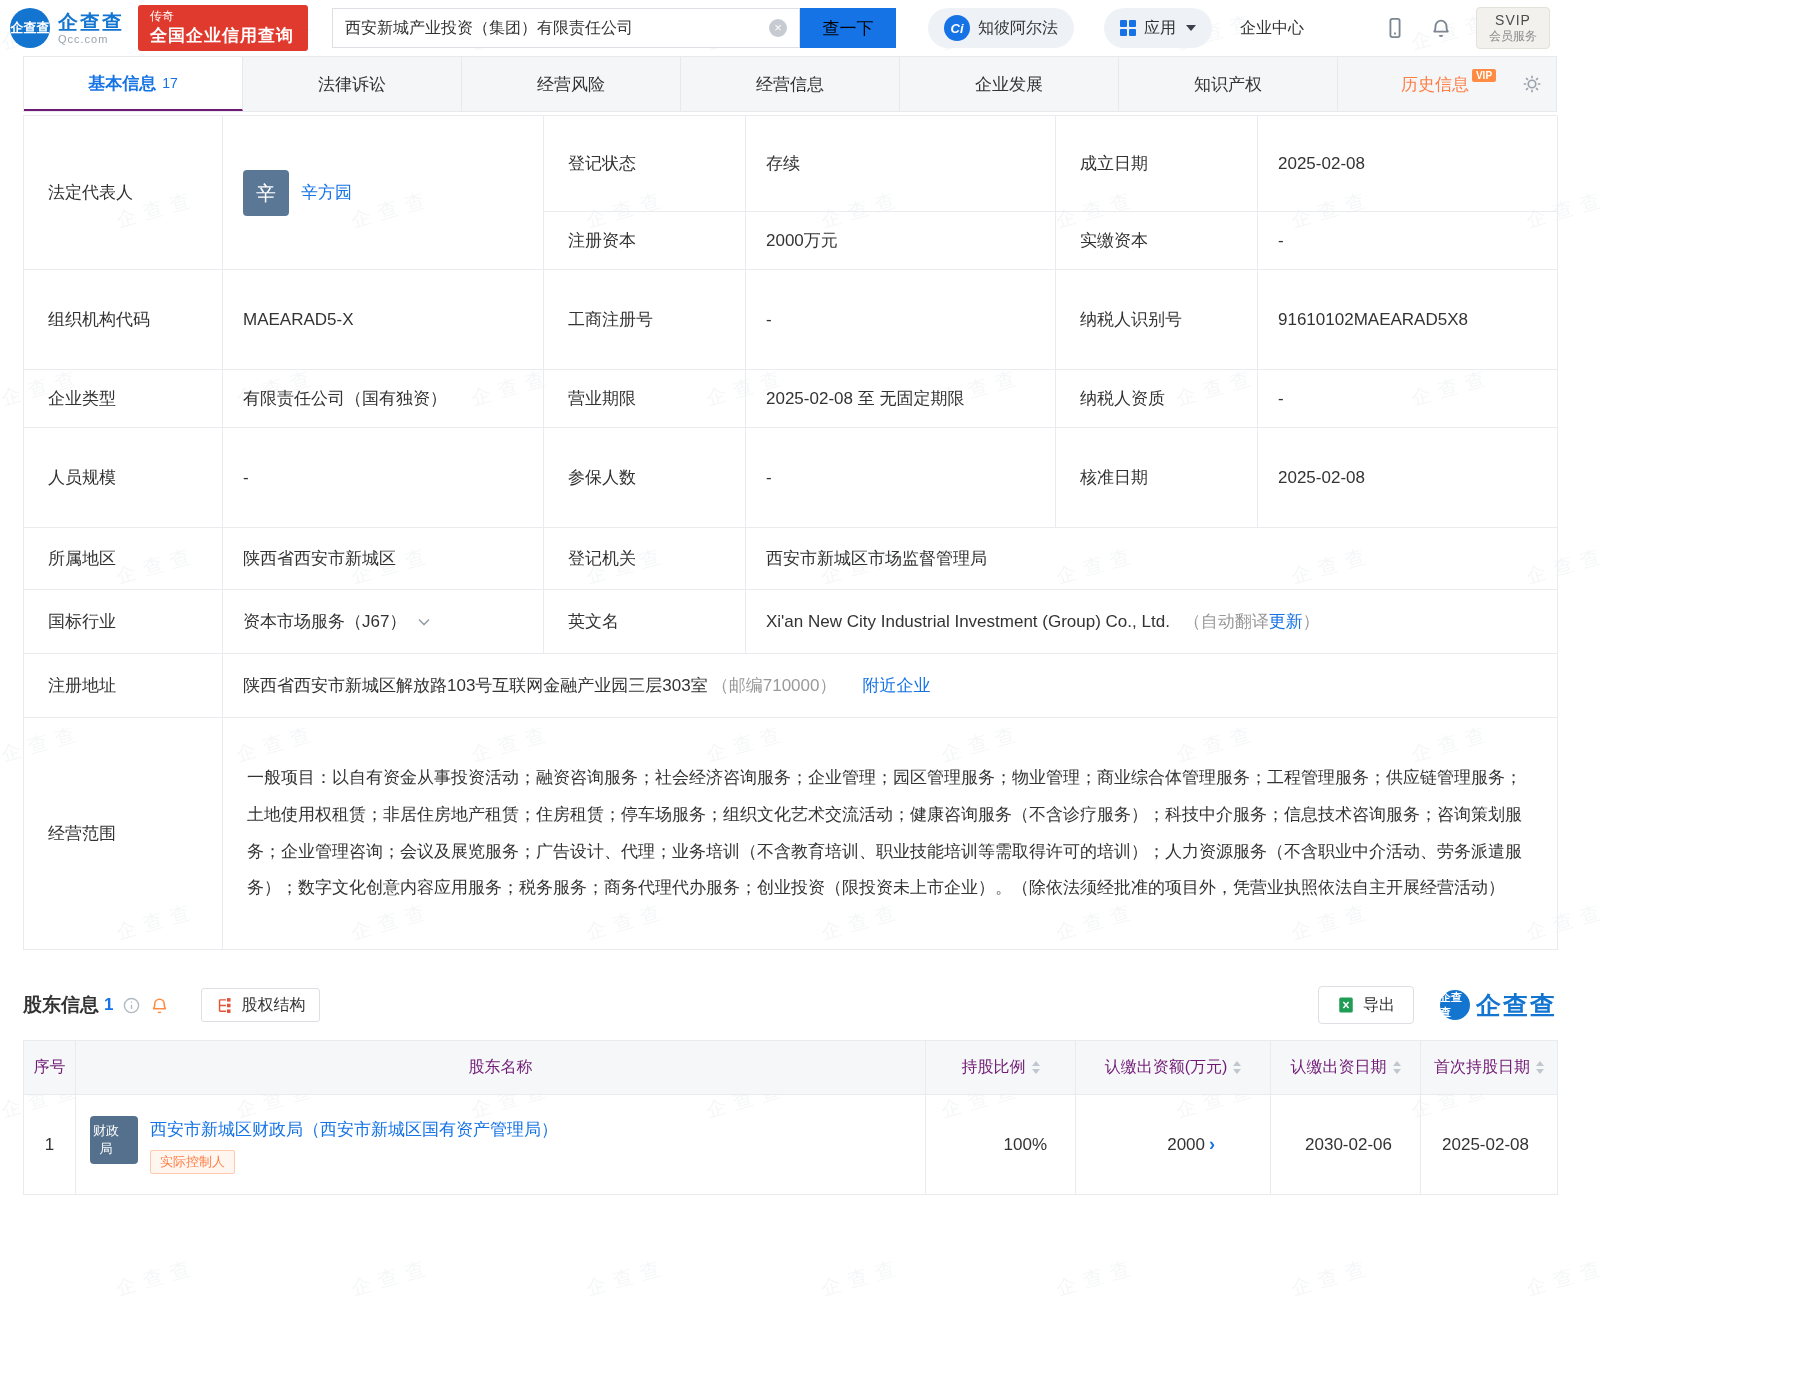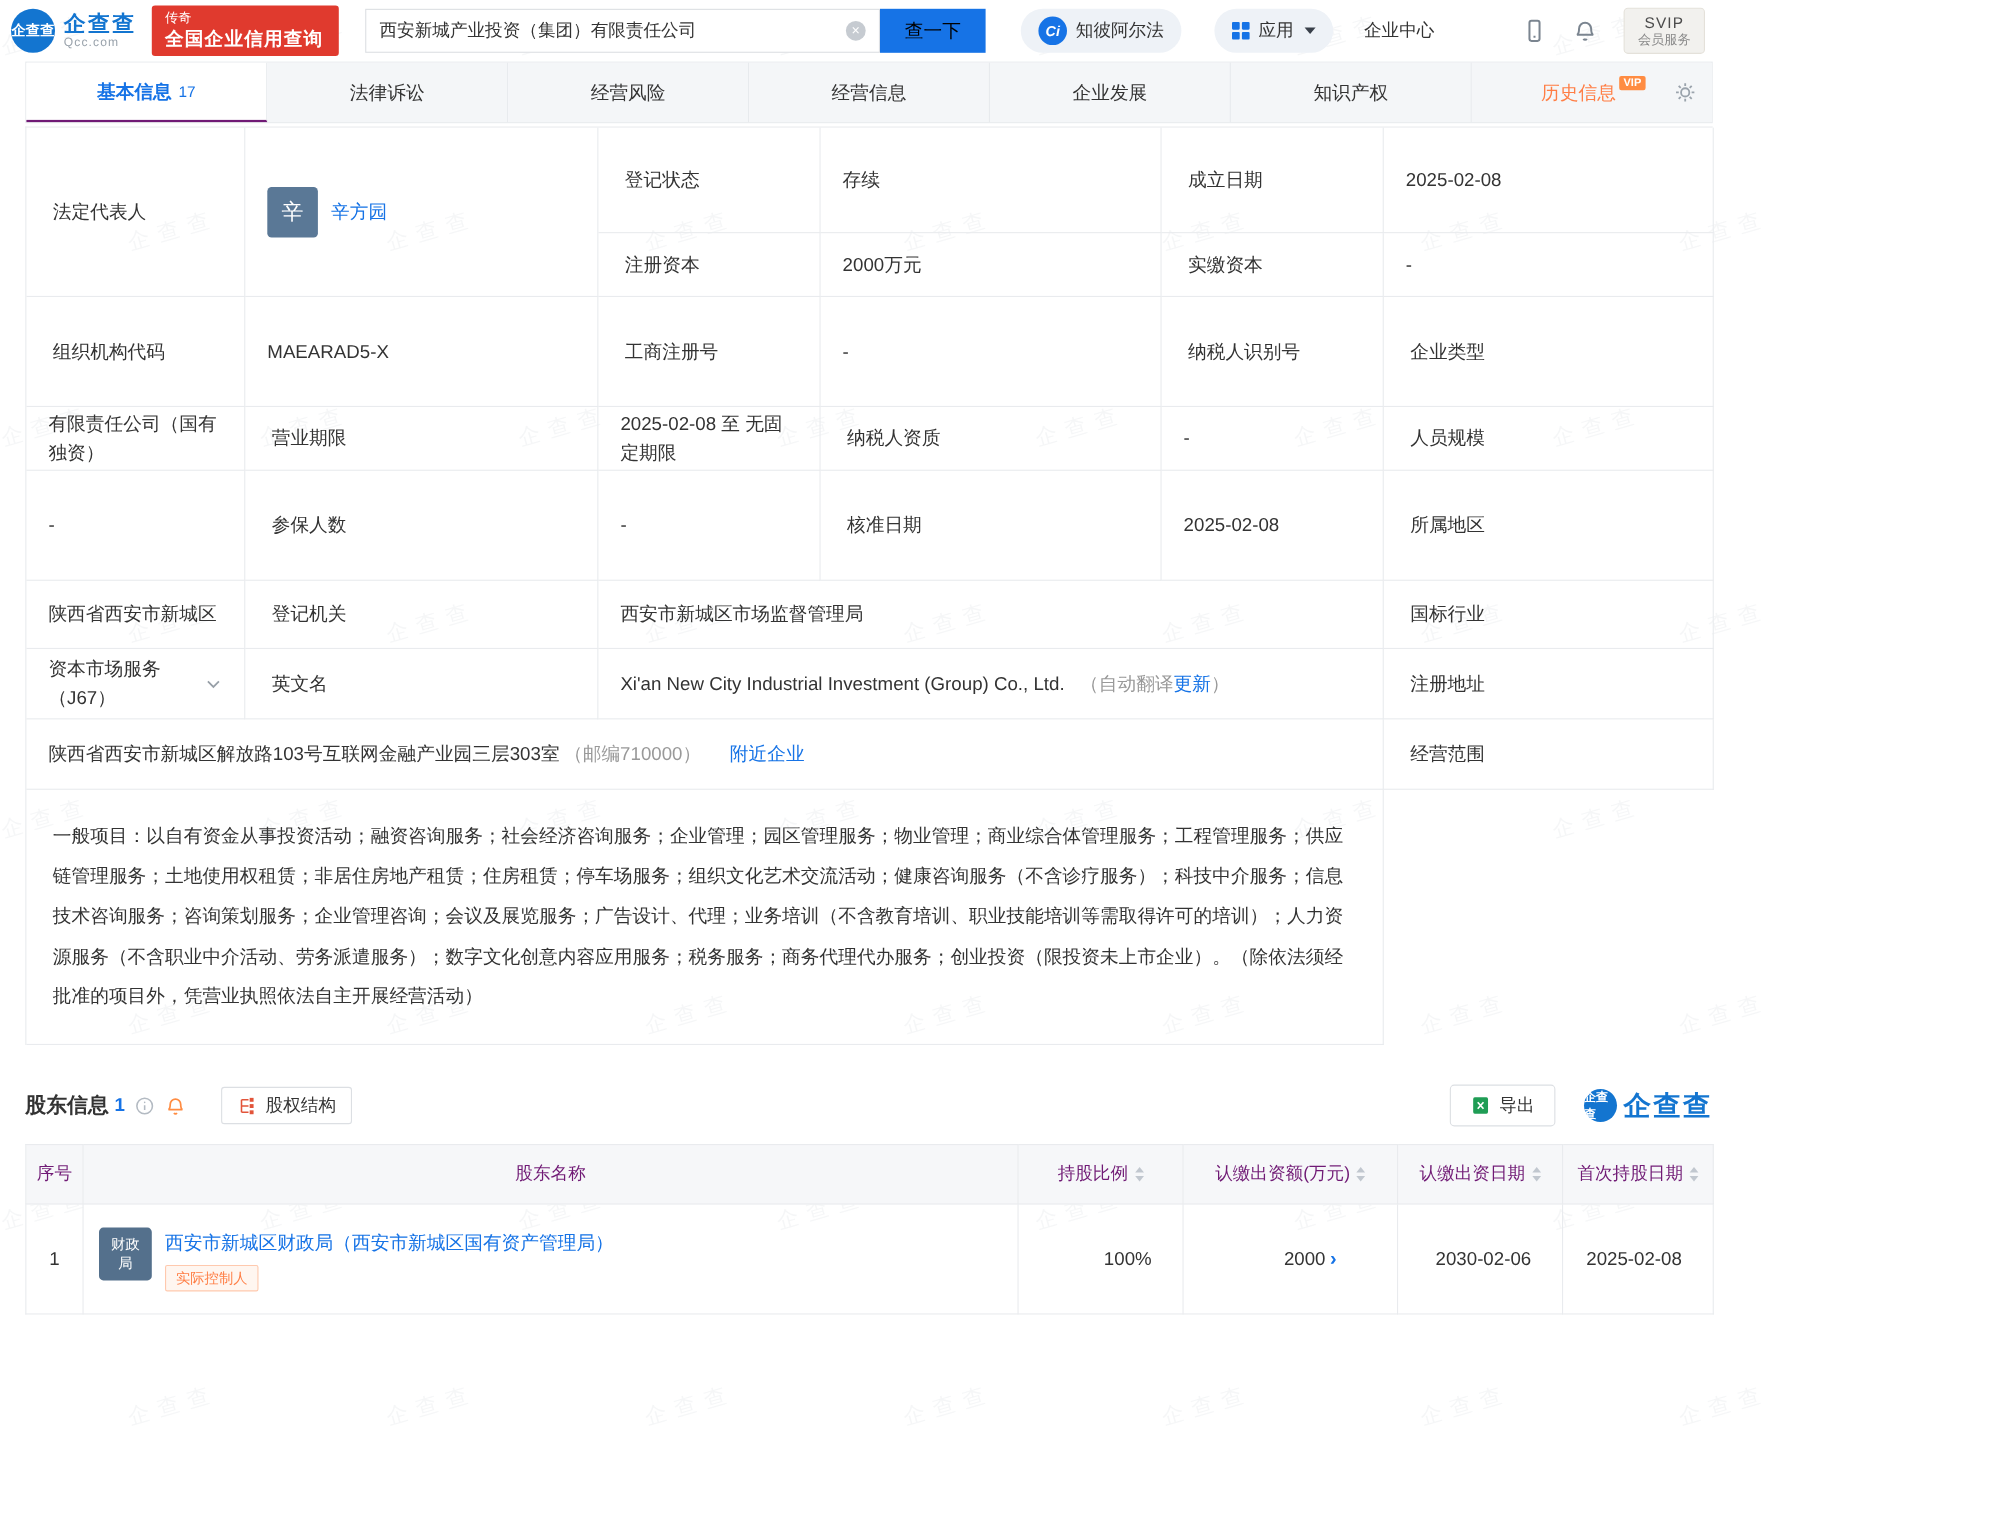--- a/index.html
+++ b/index.html
@@ -104,21 +104,21 @@
   .sort { display:inline-flex; flex-direction:column; gap:3px; }
   .sort .up { width:0; height:0; border-left:4px solid transparent; border-right:4px solid transparent;
     border-bottom:5px solid #c1c7cf; }
   .sort .dn { width:0; height:0; border-left:4px solid transparent; border-right:4px solid transparent;
     border-top:5px solid #c1c7cf; }
   .ta-c { text-align:center; }
   .ta-r { text-align:right; padding-right:28px; }
   .ta-r-wide { text-align:right; padding-right:55px; }
   .sh-name-cell { display:flex; align-items:flex-start; padding:14px; gap:12px; }
   .sh-avatar { width:48px; height:48px; border-radius:4px; background:#54708c; color:#fff;
-    display:flex; align-items:center; justify-content:center; cursor:pointer; flex:none; }
+    display:flex; align-items:center; cursor:pointer; flex:none; }
   .sh-avatar span { display:block; width:32px; font-size:13px; line-height:1.35; text-align:center; word-break:break-all; }
   .sh-name-col { display:flex; flex-direction:column; align-items:flex-start; gap:9px; padding-top:2px; }
   .sh-name { font-size:17px; }
   .controller-tag { color:#ff7e45; border:1px solid #ffc9ae; background:#fff6f0; font-size:13px;
     padding:2px 9px; border-radius:2px; }
   .amount-link { color:#1673e6; cursor:pointer; font-weight:bold; margin-left:4px; font-size:18px; }
   svg { display:block; }
 </style>
 </head>
 <body>
@@ -283,20 +283,21 @@
     <div class="cell lbl">注册资本</div>
     <div class="cell">2000万元</div>
     <div class="cell lbl">实缴资本</div>
     <div class="cell">-</div>
 
     <div class="cell lbl">组织机构代码</div>
     <div class="cell">MAEARAD5-X</div>
     <div class="cell lbl">工商注册号</div>
     <div class="cell">-</div>
     <div class="cell lbl">纳税人识别号</div>
+    <div class="cell">91610102MAEARAD5X8</div>
 
     <div class="cell lbl">企业类型</div>
     <div class="cell">有限责任公司（国有独资）</div>
     <div class="cell lbl">营业期限</div>
     <div class="cell">2025-02-08 至 无固定期限</div>
     <div class="cell lbl">纳税人资质</div>
     <div class="cell">-</div>
 
     <div class="cell lbl">人员规模</div>
     <div class="cell">-</div>

